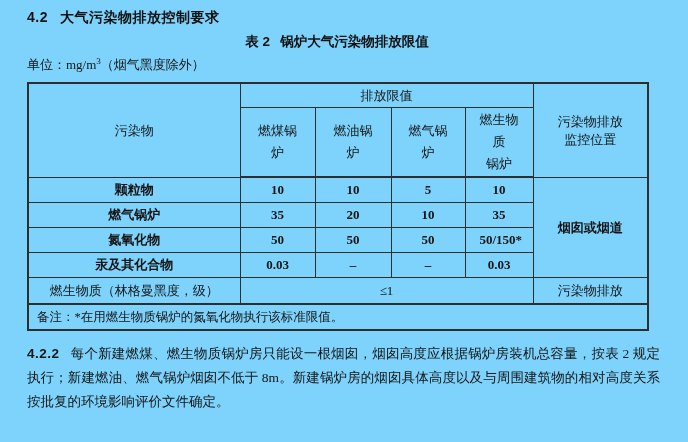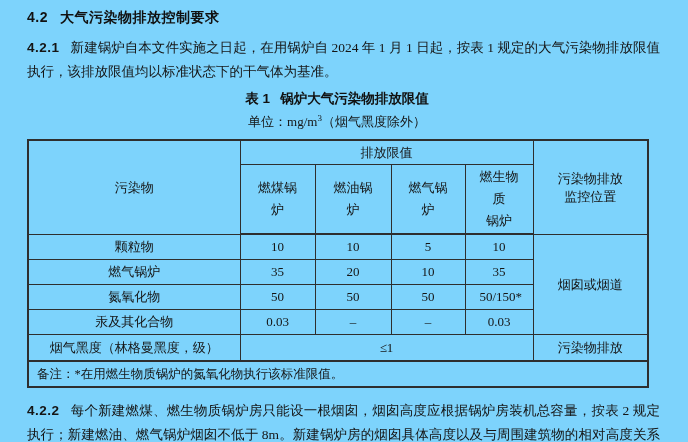--- a/index.html
+++ b/index.html
@@ -45,21 +45,21 @@
     text-align: center;
     font-weight: bold;
     font-size: 13.5px;
     font-family: "Liberation Sans", "DejaVu Sans", sans-serif;
     color: #111;
   }
   .tbl-title .cap-label { margin-right: 10px; }
   .unit-line {
     margin-top: 5px;
     width: 620px;
-    text-align: center;
+    text-align: left;
     font-size: 13px;
     color: #151515;
   }
   .unit-line sup { font-size: 9px; }
   table.etable {
     margin-top: 8px;
     width: 620px;
     border-collapse: collapse;
     table-layout: fixed;
     border: 2px solid #2e2e2e;
@@ -68,46 +68,43 @@
     border: 1px solid #2e2e2e;
     text-align: center;
     vertical-align: middle;
     font-size: 13px;
     padding: 1px 14px;
     color: #151515;
   }
   tr.hrow1 td { height: 21px; }
   tr.hrow2 td { height: 50px; line-height: 22px; }
   tr.hrow2 td, td.hdr-span { border-bottom: 2px solid #2e2e2e; }
-  tr.brow td { height: 22px; }
+  tr.brow td { height: 22px; font-weight: bold; }
   tr.smokerow td { height: 23px; }
   tr.noterow td {
     border-top: 2px solid #2e2e2e;
     height: 20px;
     text-align: left;
     padding: 2px 14px 2px 8px;
     font-size: 12.5px;
   }
   .pre { white-space: pre-line; }
 </style>
 </head>
 <body>
 
 <div class="page">
 
   <div class="sec-heading">
     <span class="num">4.2</span><span>大气污染物排放控制要求</span>
   </div>
 
-  <p class="para">
-    <span class="clause-num">4.2.1</span><span>新建锅炉自本文件实施之日起，在用锅炉自 2024 年 1 月 1 日起，按表 1 规定的大气污染物排放限值执行，该排放限值均以标准状态下的干气体为基准。</span>
-  </p>
 
   <div class="tbl-title">
-    <span class="cap-label">表 1</span><span>锅炉大气污染物排放限值</span>
+    <span class="cap-label">表 2</span><span>锅炉大气污染物排放限值</span>
   </div>
 
   <div class="unit-line">
     <span>单位：mg/m</span><sup>3</sup><span>（烟气黑度除外）</span>
   </div>
 
   <table class="etable">
     <colgroup>
       <col style="width:212px">
         <col style="width:75px">
@@ -153,21 +150,21 @@
         <td>50/150*</td>
       </tr>
       <tr class="brow">
         <td>汞及其化合物</td>
         <td>0.03</td>
         <td>–</td>
         <td>–</td>
         <td>0.03</td>
       </tr>
       <tr class="smokerow">
-        <td>烟气黑度（林格曼黑度，级）</td>
+        <td>燃生物质（林格曼黑度，级）</td>
         <td colspan="4">≤1</td>
         <td>污染物排放</td>
       </tr>
       <tr class="noterow">
         <td colspan="6">备注：*在用燃生物质锅炉的氮氧化物执行该标准限值。</td>
       </tr>
     </tbody>
   </table>
 
   <p class="para" style="margin-top:11px">

